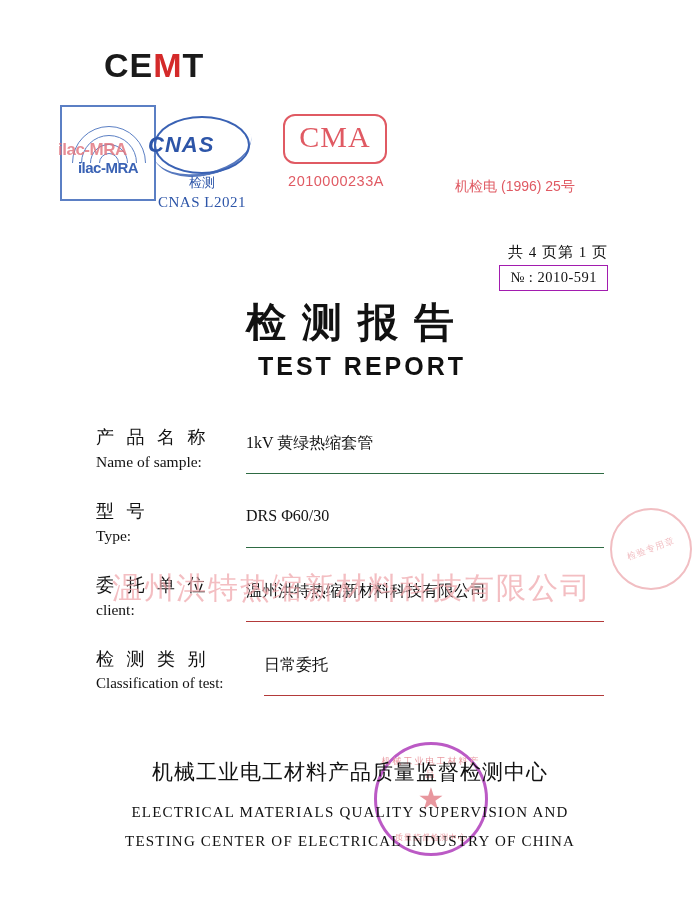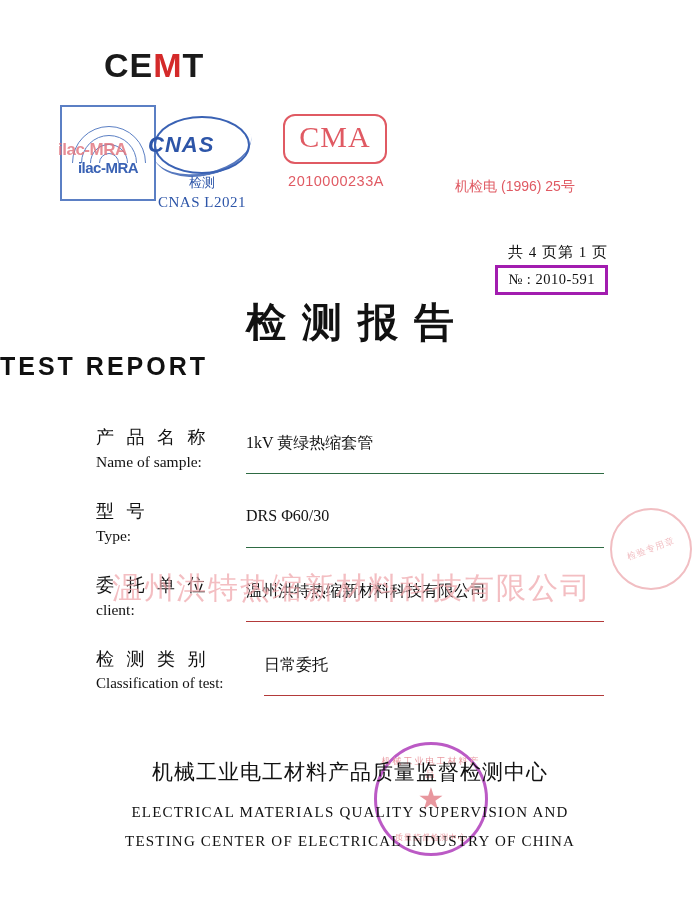--- a/index.html
+++ b/index.html
@@ -229,21 +229,21 @@
     right: 92px;
     top: 243px;
     font-size: 15px;
     letter-spacing: 1px;
     color: #111;
   }
   .serial-box {
     position: absolute;
     right: 92px;
     top: 265px;
-    border: 3px solid #a21caf;
+    border: 1px solid #a21caf;
     padding: 3px 10px 4px 10px;
     font-size: 14.5px;
     letter-spacing: .5px;
     background: #fff;
   }
 
   
   .title-cn {
     position: absolute;
     left: 0; right: 0;
@@ -253,26 +253,27 @@
     font-weight: bold;
     font-size: 40px;
     letter-spacing: 16px;
     text-indent: 16px;
     color: #111;
   }
   .title-en {
     position: absolute;
     left: 0; right: 0;
     top: 352px;
-    text-align: left;
+    text-align: center;
     font-family: "Liberation Sans", sans-serif;
     font-weight: bold;
     font-size: 25px;
     letter-spacing: 3px;
     color: #111;
+    padding-left: 24px;
   }
 
   
   .fields {
     position: absolute;
     left: 96px;
     top: 425px;
     width: 508px;
   }
   .field {

